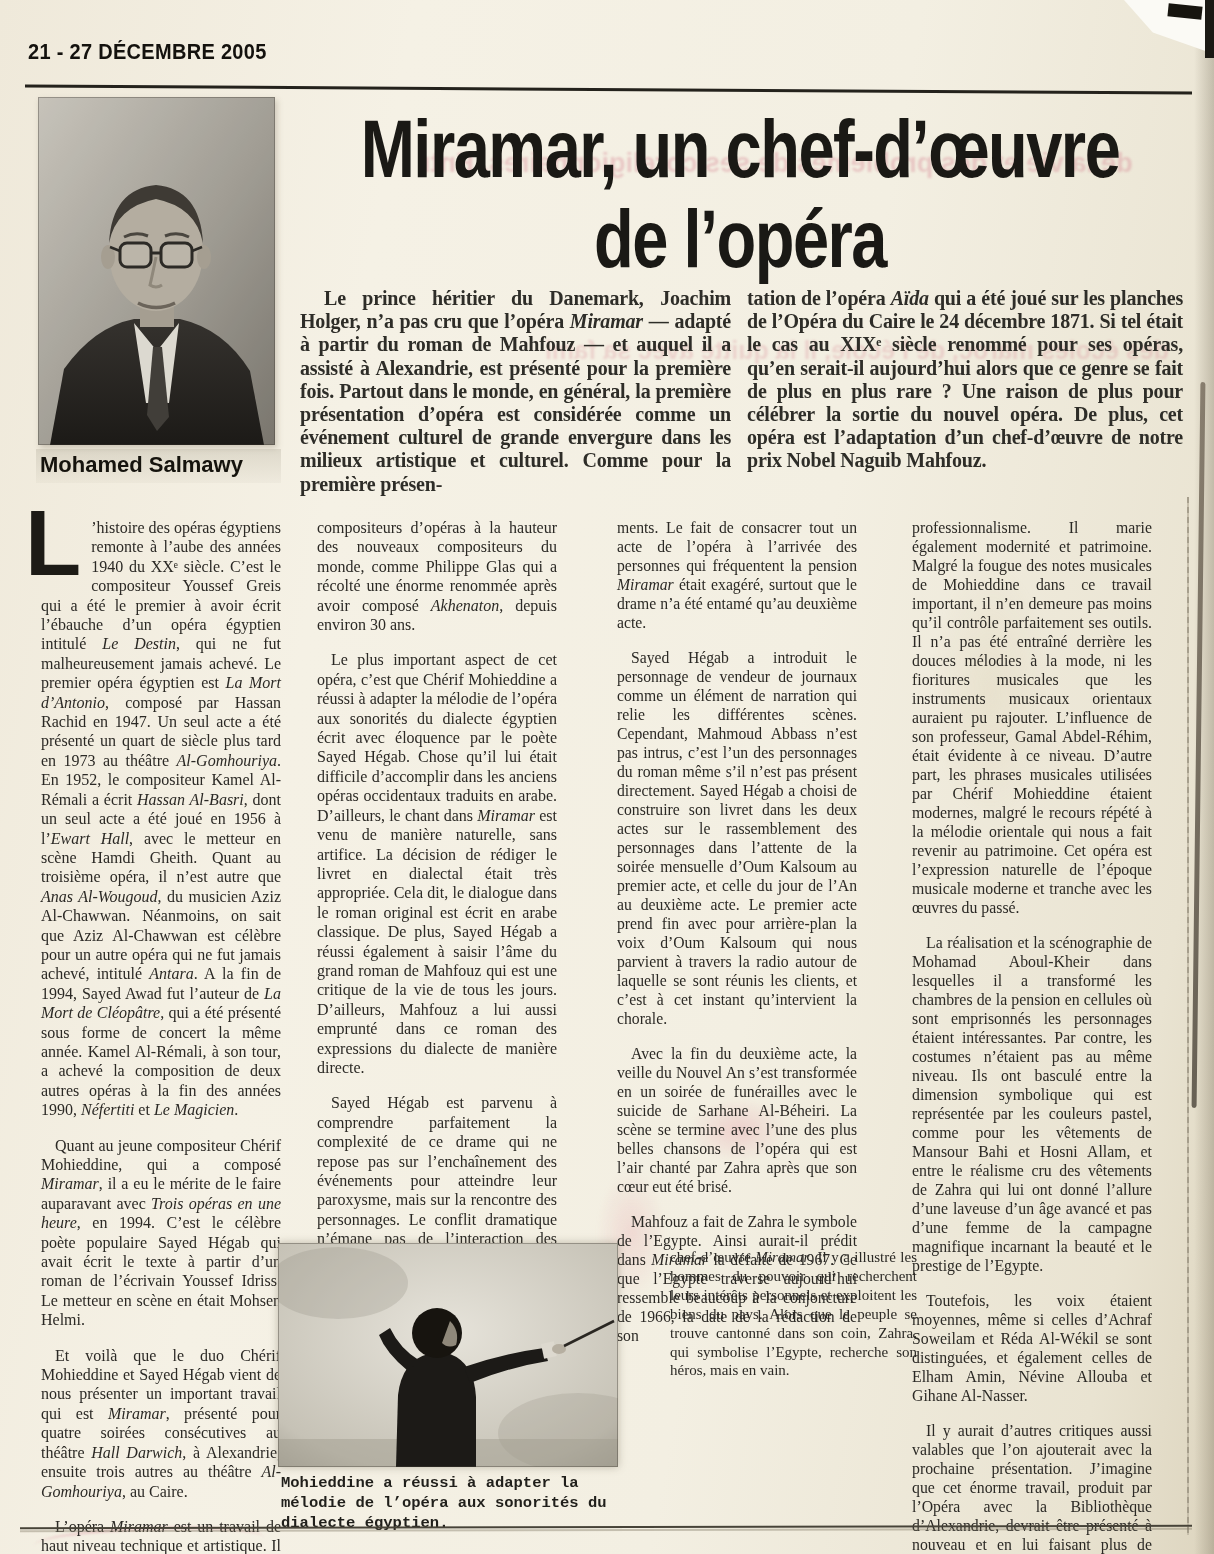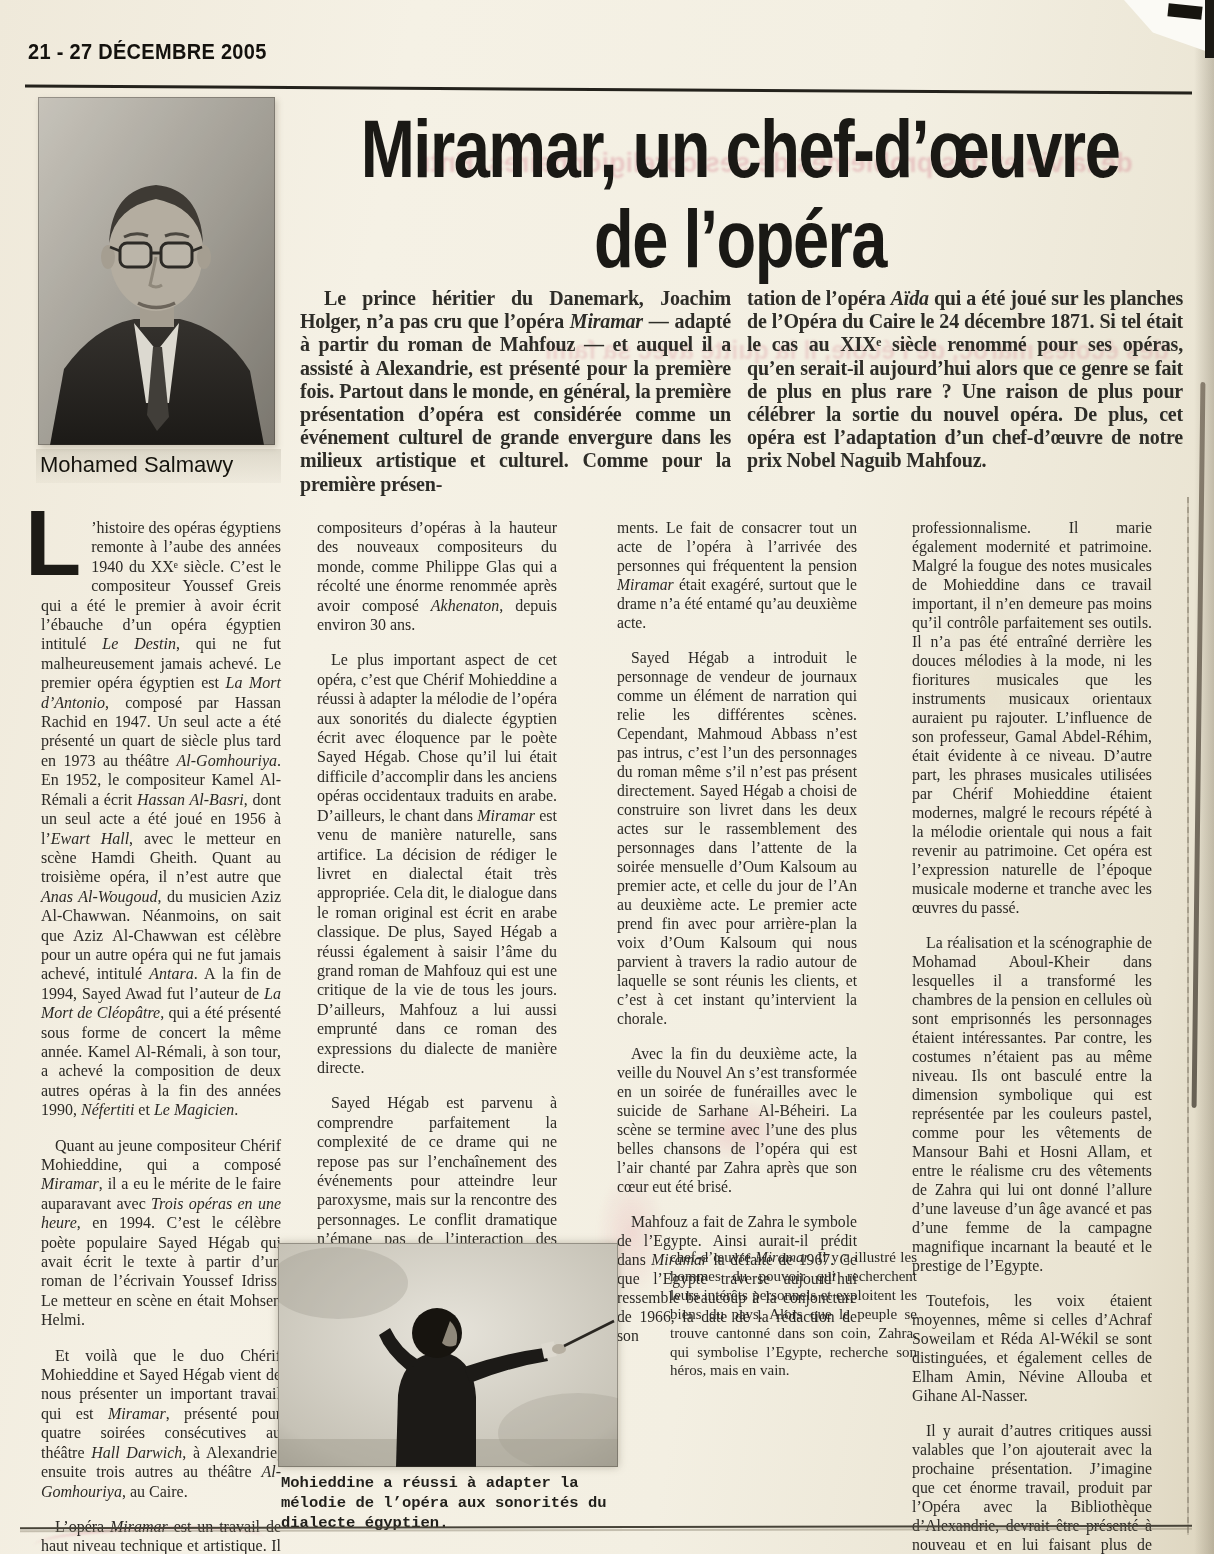--- a/index.html
+++ b/index.html
@@ -9,21 +9,21 @@
   
   .date{position:absolute;left:28px;top:40px;font-family:"Liberation Sans",sans-serif;
     font-weight:800;font-size:20px;letter-spacing:.3px;color:#14120e;transform:scaleY(1.08);transform-origin:left top;}
   .masthead{position:absolute;left:470px;top:26px;width:600px;text-align:center;
     font-family:"Liberation Sans",sans-serif;font-weight:400;font-size:42px;letter-spacing:24px;
     color:#44423c;white-space:nowrap;}
   .rule-top{position:absolute;left:25px;top:88px;width:1167px;height:3px;background:#24221c;transform:rotate(.35deg);}
   
   .portrait{position:absolute;left:38px;top:97px;width:237px;height:348px;box-shadow:2px 3px 6px rgba(90,80,60,.25);}
   .byline{position:absolute;left:36px;top:449px;width:241px;font-family:"Liberation Sans",sans-serif;
-    font-weight:400;font-size:22px;color:#15130d;background:linear-gradient(rgba(170,164,146,.30),rgba(170,164,146,.08));
+    font-weight:700;font-size:22px;color:#15130d;background:linear-gradient(rgba(170,164,146,.30),rgba(170,164,146,.08));
     padding:3px 0 5px 4px;}
   
   .headline-line{position:absolute;left:295px;width:890px;text-align:center;
     font-family:"Liberation Sans",sans-serif;font-weight:800;font-size:65px;letter-spacing:-1.5px;
     color:#1a1915;transform:scaleY(1.24);transform-origin:top center;white-space:nowrap;z-index:3;}
   .hl1{top:103px;} .hl2{top:193px;}
   
   .ghost{position:absolute;font-family:"Liberation Sans",sans-serif;font-weight:700;white-space:nowrap;
     transform:scaleX(-1);filter:blur(1.1px);z-index:1;}
   .ghost1{left:420px;top:148px;font-size:27px;color:rgba(208,108,128,.30);}

